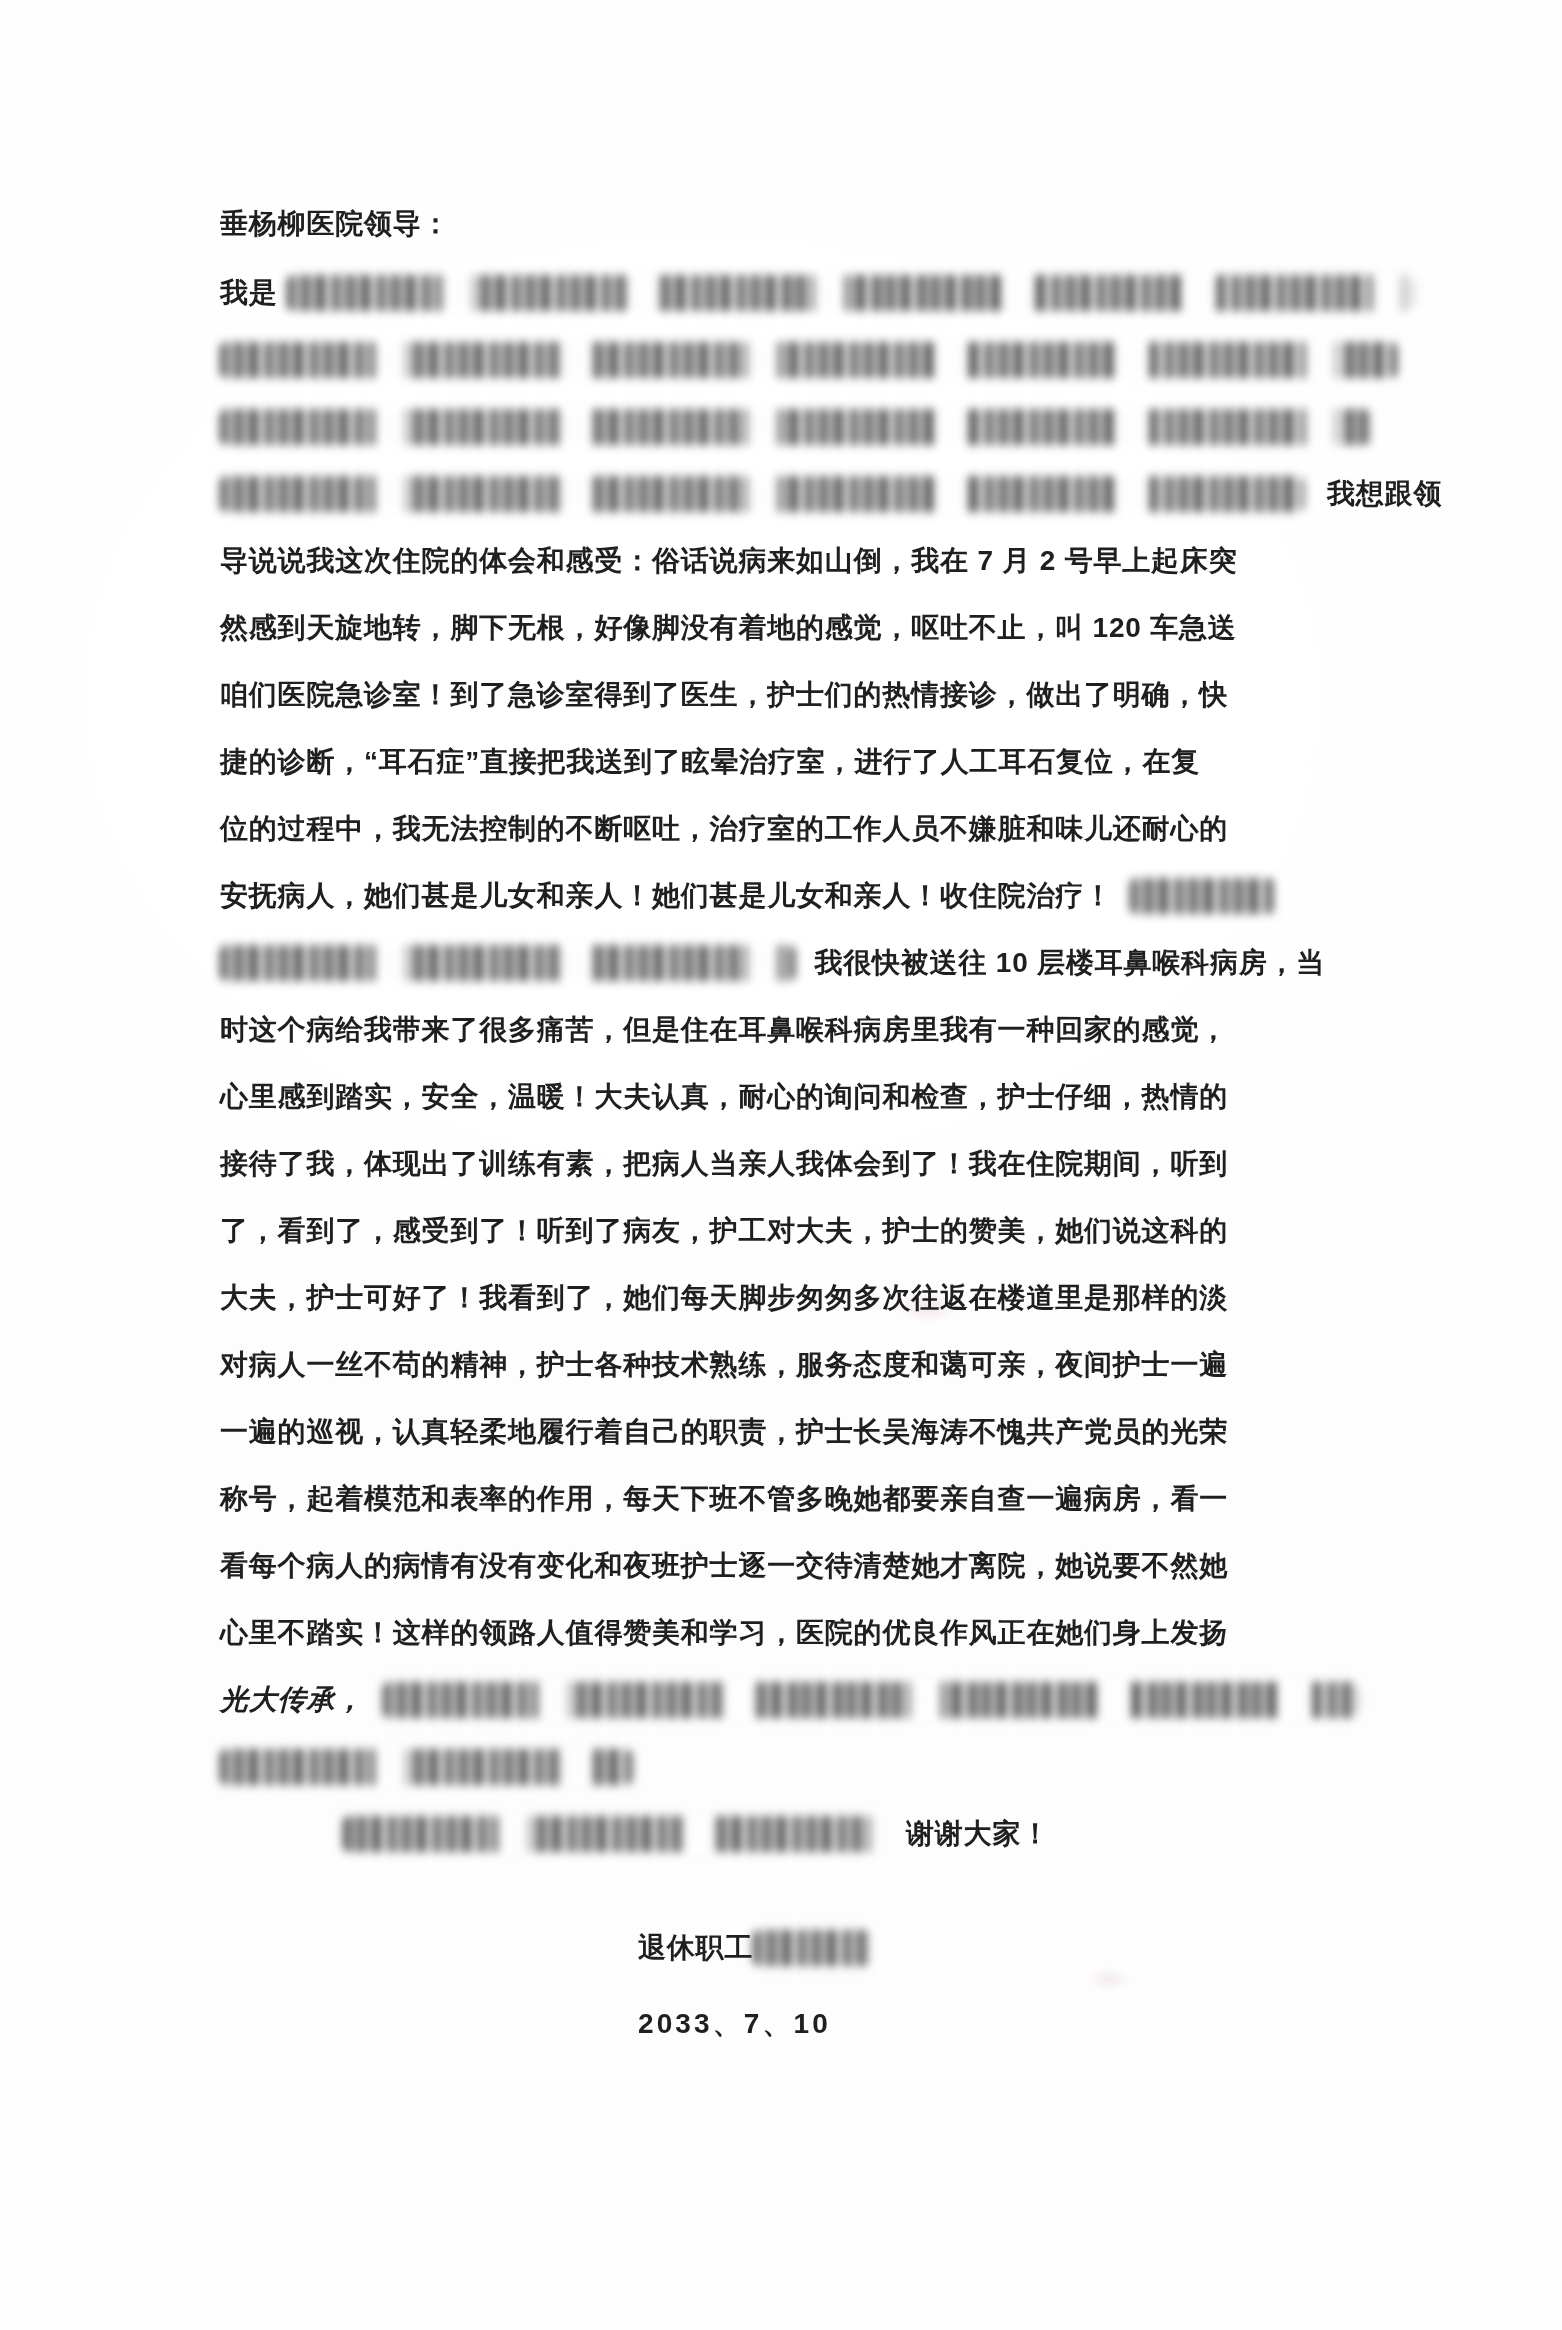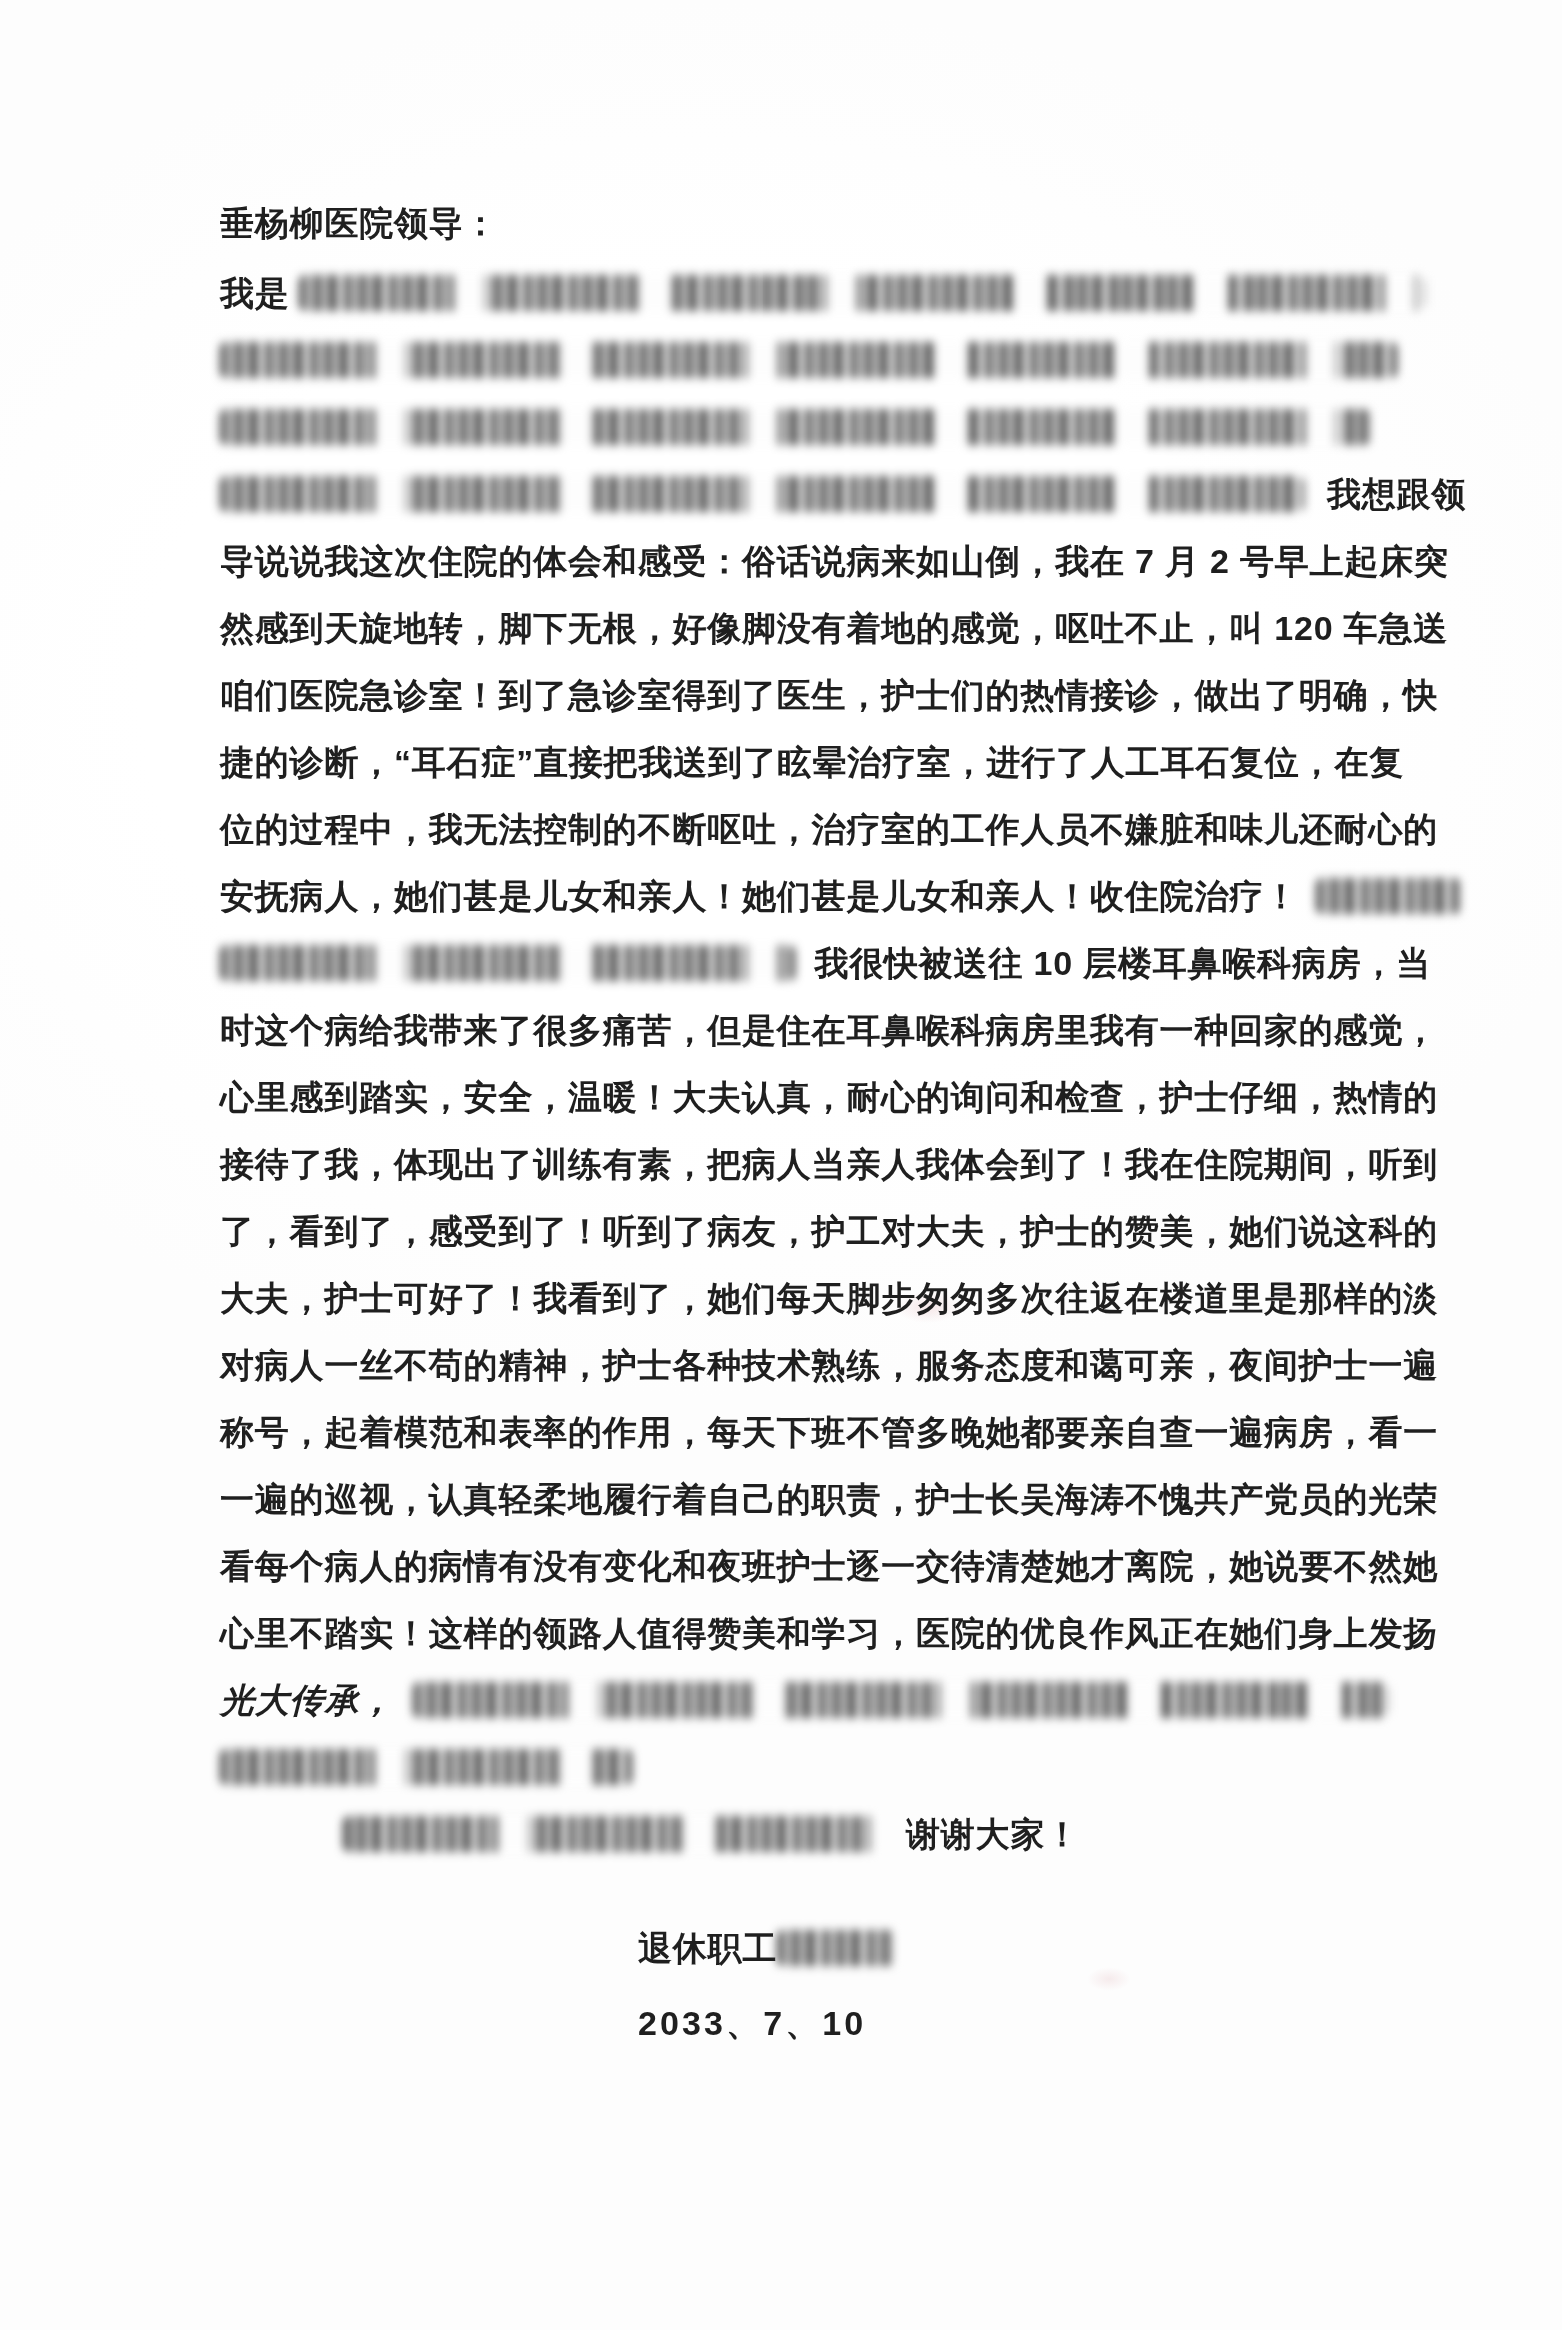--- a/index.html
+++ b/index.html
@@ -10,21 +10,21 @@
       radial-gradient(47px 23px at 928px 1307px, rgba(225,170,175,.28), rgba(225,170,175,0) 70%),
       radial-gradient(31px 17px at 1109px 1979px, rgba(220,170,175,.22), rgba(220,170,175,0) 70%),
       radial-gradient(932px 699px at 45% 30%, #ffffff 60%, #fdfdfd 100%),
       #fefefe;
     overflow:hidden;
     font-family:"Liberation Sans", sans-serif;
     color:#1f1f1f;
   }
   .letter{
     position:absolute;left:220px;top:190px;width:1258px;
-    font-size:34px;letter-spacing:0.8px;font-weight:600;
+    font-size:28px;letter-spacing:0.8px;font-weight:600;
     filter:blur(0.3px);
   }
   .salutation{height:67px;line-height:67px;white-space:nowrap;}
   .line{height:67px;line-height:67px;white-space:nowrap;}
   .t{display:inline-block;vertical-align:middle;text-align:center;}
   .redact{
     display:inline-block;vertical-align:middle;height:36px;border-radius:7px;
     background:
       repeating-linear-gradient(90deg, rgba(255,255,255,0) 0 155px, #fdfdfd 155px 186px),
       repeating-linear-gradient(90deg,
@@ -55,22 +55,22 @@
         <div class="line"><span class="t">捷的诊断，“耳石症”直接把我送到了眩晕治疗室，进行了人工耳石复位，在复</span></div>
         <div class="line"><span class="t">位的过程中，我无法控制的不断呕吐，治疗室的工作人员不嫌脏和味儿还耐心的</span></div>
         <div class="line"><span class="t" style="margin-right: 17px;">安抚病人，她们甚是儿女和亲人！她们甚是儿女和亲人！收住院治疗！</span><span class="redact" style="width: 144px;"></span></div>
         <div class="line"><span class="redact" style="width: 575px; margin-right: 19.4px;"></span><span class="t">我很快被送往 10 层楼耳鼻喉科病房，当</span></div>
         <div class="line"><span class="t">时这个病给我带来了很多痛苦，但是住在耳鼻喉科病房里我有一种回家的感觉，</span></div>
         <div class="line"><span class="t">心里感到踏实，安全，温暖！大夫认真，耐心的询问和检查，护士仔细，热情的</span></div>
         <div class="line"><span class="t">接待了我，体现出了训练有素，把病人当亲人我体会到了！我在住院期间，听到</span></div>
         <div class="line"><span class="t">了，看到了，感受到了！听到了病友，护工对大夫，护士的赞美，她们说这科的</span></div>
         <div class="line"><span class="t">大夫，护士可好了！我看到了，她们每天脚步匆匆多次往返在楼道里是那样的淡</span></div>
         <div class="line"><span class="t">对病人一丝不苟的精神，护士各种技术熟练，服务态度和蔼可亲，夜间护士一遍</span></div>
+        <div class="line"><span class="t">一遍的巡视，认真轻柔地履行着自己的职责，护士长吴海涛不愧共产党员的光荣</span></div>
         <div class="line"><span class="t">称号，起着模范和表率的作用，每天下班不管多晚她都要亲自查一遍病房，看一</span></div>
-        <div class="line"><span class="t">一遍的巡视，认真轻柔地履行着自己的职责，护士长吴海涛不愧共产党员的光荣</span></div>
         <div class="line"><span class="t">看每个病人的病情有没有变化和夜班护士逐一交待清楚她才离院，她说要不然她</span></div>
         <div class="line"><span class="t">心里不踏实！这样的领路人值得赞美和学习，医院的优良作风正在她们身上发扬</span></div>
         <div class="line"><span class="t" style="margin-right: 19.4px; font-style: italic;">光大传承，</span><span class="redact" style="width: 975px;"></span></div>
         <div class="line"><span class="redact" style="width: 412px;"></span></div>
         <div class="line" style="padding-left: 123px;"><span class="redact" style="width: 532px; margin-right: 31px;"></span><span class="t">谢谢大家！</span></div>
       </div>
 
     <div class="closing-block">
       <div class="sig-line">
         <span class="t">退休职工</span><span class="redact" style="width: 117px;"></span>

